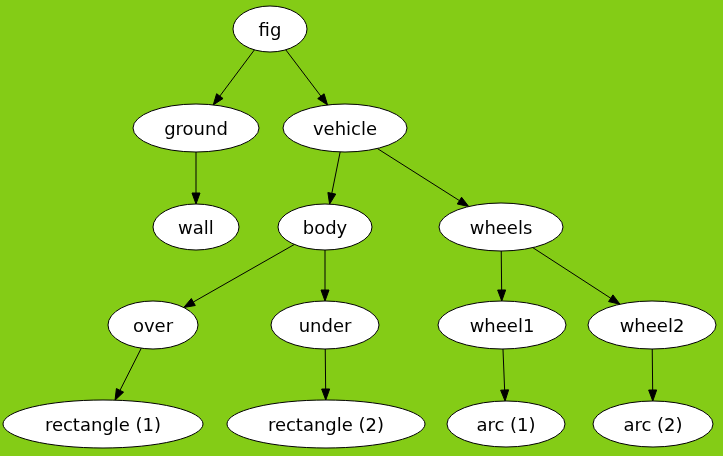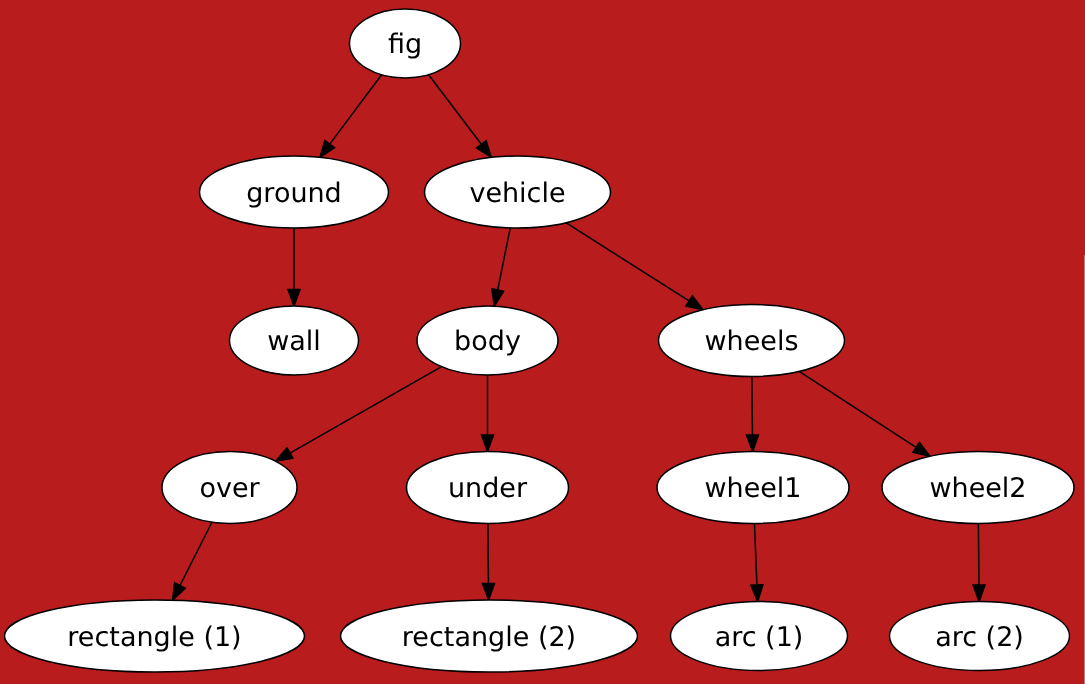--- a/index.html
+++ b/index.html
@@ -6,21 +6,21 @@
     margin: 0;
     padding: 0;
     background: #ffffff;
     width: 723px;
     height: 456px;
     overflow: hidden;
   }
   .canvas-wrap {
     width: 723px;
     height: 456px;
-    background: #b91c1c;
+    background: #84cc16;
   }
   svg text {
     font-family: "DejaVu Sans", "Liberation Sans", sans-serif;
     font-size: 18px;
   }
   svg line, svg ellipse, svg polygon {
     shape-rendering: geometricPrecision;
   }
 </style>
 </head>

